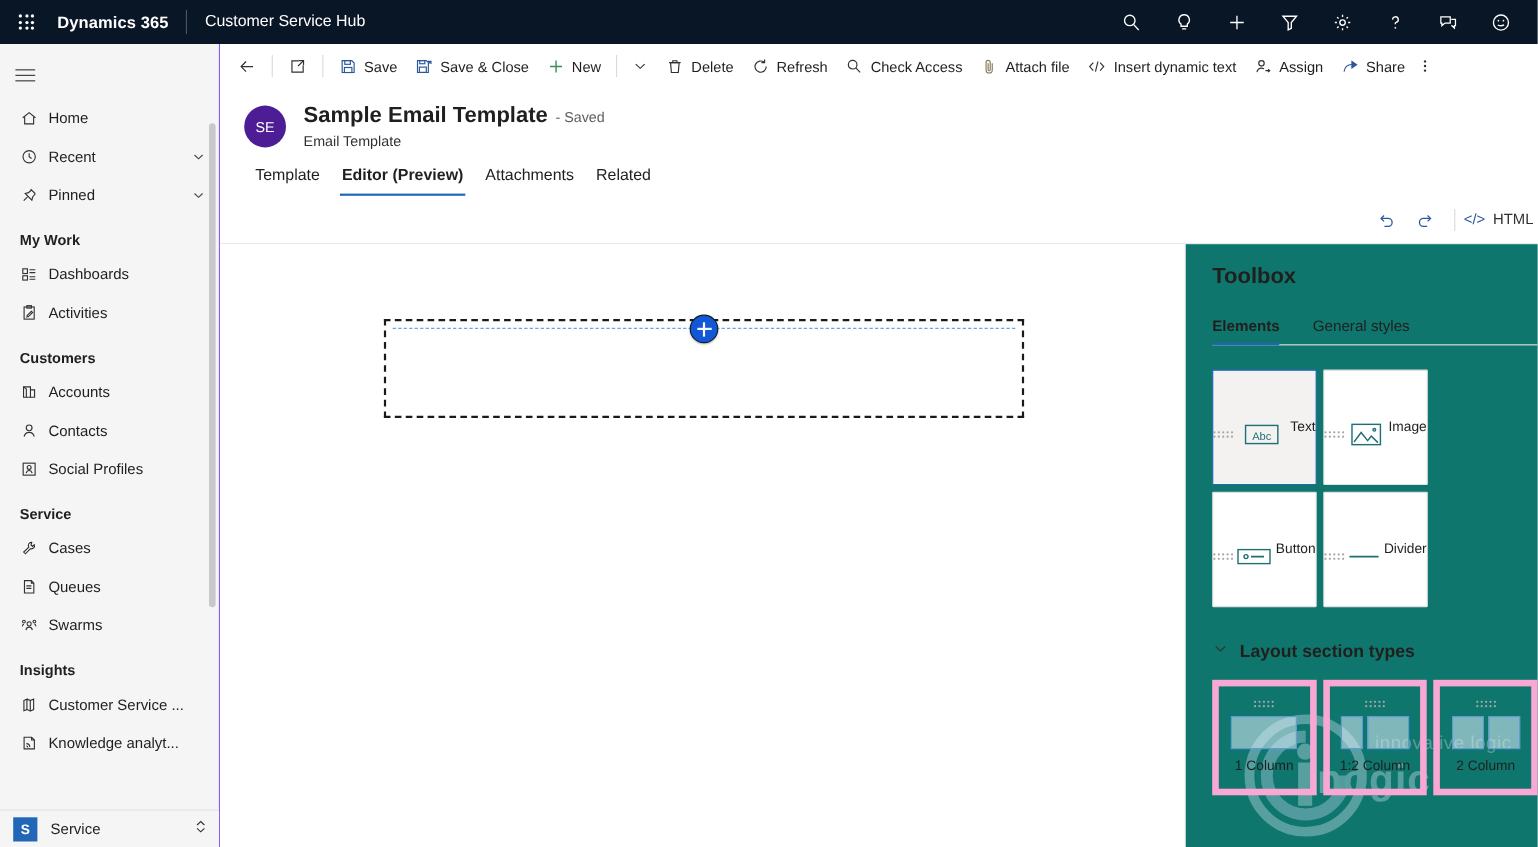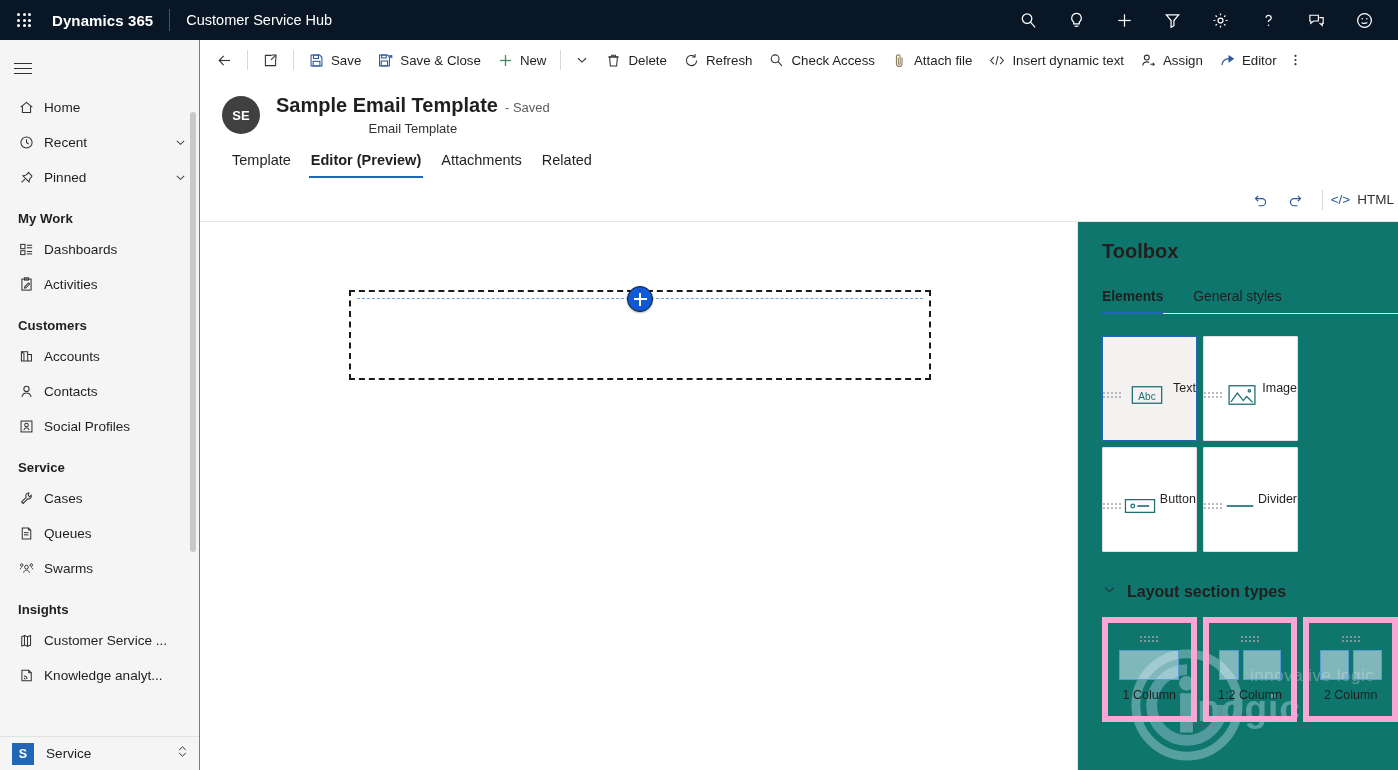--- a/index.html
+++ b/index.html
@@ -83,26 +83,26 @@
   .cmd {
     height: 32px; display: flex; align-items: center; gap: 6px; padding: 0 8px;
     cursor: pointer; border-radius: 2px;
   }
   .cmd-sep { width: 1px; height: 20px; background: #d9d9d9; margin: 0 6px; }
   .cmd svg { display: block; flex: 0 0 auto; }
 
   
   .rec-header { padding: 14px 0 0 14px; display: flex; align-items: flex-start; }
   .avatar {
-    width: 38px; height: 38px; border-radius: 50%; background: #404040;
-    color: #fff; font-size: 13px; font-weight: 700;
+    width: 38px; height: 38px; border-radius: 50%; background: #4c1d95;
+    color: #fff; font-size: 13px; font-weight: 400;
     display: flex; align-items: center; justify-content: center; flex: 0 0 38px;
     margin-left: 8px; margin-top: 2px;
   }
-  .rec-text { padding-left: 16px; text-align: center; }
+  .rec-text { padding-left: 16px; }
   .rec-title-row { display: flex; align-items: baseline; gap: 7px; }
   .rec-title { font-size: 20px; font-weight: 600; color: #201f1e; }
   .rec-status { font-size: 13px; color: #605e5c; }
   .rec-sub { font-size: 13px; color: #323130; padding-top: 4px; }
 
   
   .tabs { display: flex; padding: 16px 0 0 22px; gap: 0; }
   .tab {
     font-size: 14.5px; color: #201f1e; padding: 0 10px 10px 10px; cursor: pointer;
     position: relative;
@@ -560,21 +560,21 @@
             <line x1="12.2" y1="14.4" x2="16.6" y2="14.4"></line>
               <path d="M15 12.8l1.8 1.6-1.8 1.6"></path>
           </svg>
           <span>Assign</span>
         </div>
         <div class="cmd">
           <svg width="17" height="17" viewBox="0 0 20 20" fill="none" stroke="#2b579a" stroke-width="1.25">
             <path d="M3.4 15.4c.6-5 4-7.4 8.4-7.6"></path>
               <path d="M11.8 4.6 16.8 8l-5 3.4V4.6z" fill="#2b579a"></path>
           </svg>
-          <span>Editor</span>
+          <span>Share</span>
         </div>
         <div class="cmd">
           <svg width="5" height="18" viewBox="0 0 6 20" fill="#323130">
             <circle cx="3" cy="5" r="1.3"></circle>
               <circle cx="3" cy="10" r="1.3"></circle>
               <circle cx="3" cy="15" r="1.3"></circle>
           </svg>
         </div>
       </div>
 

